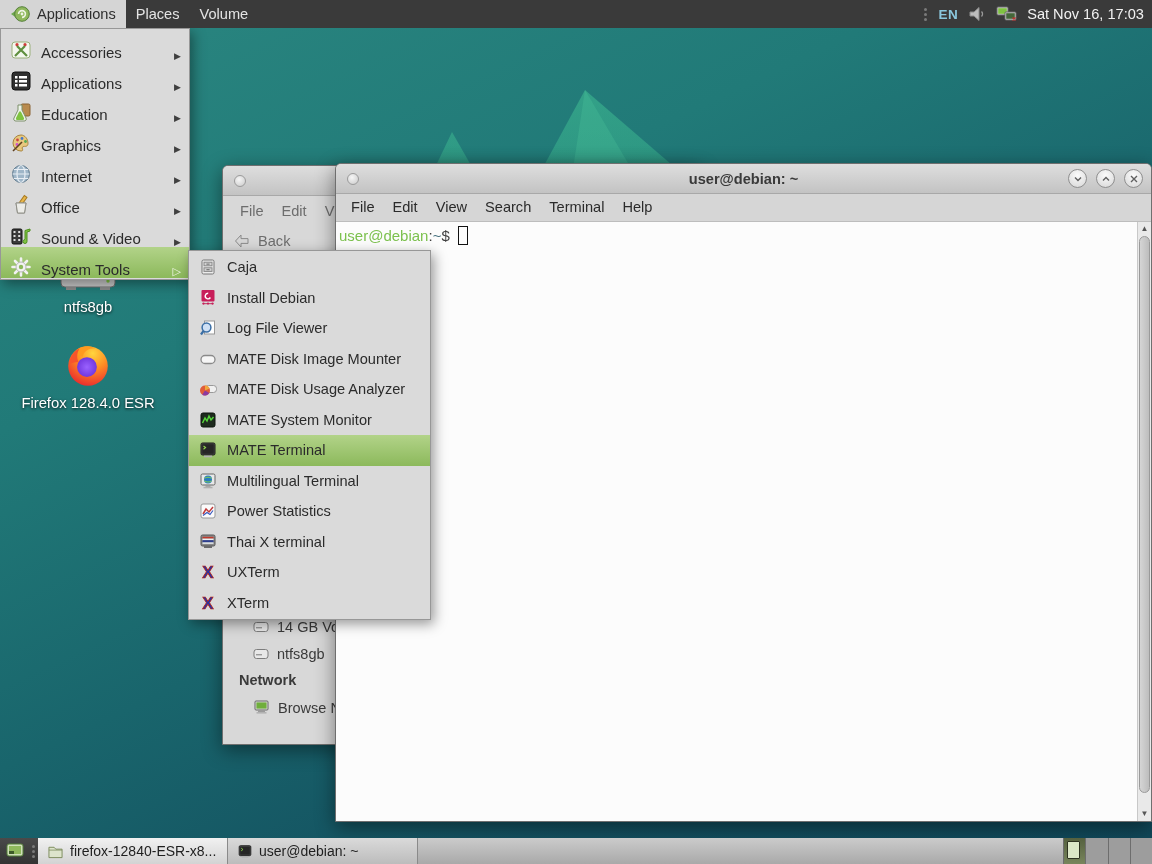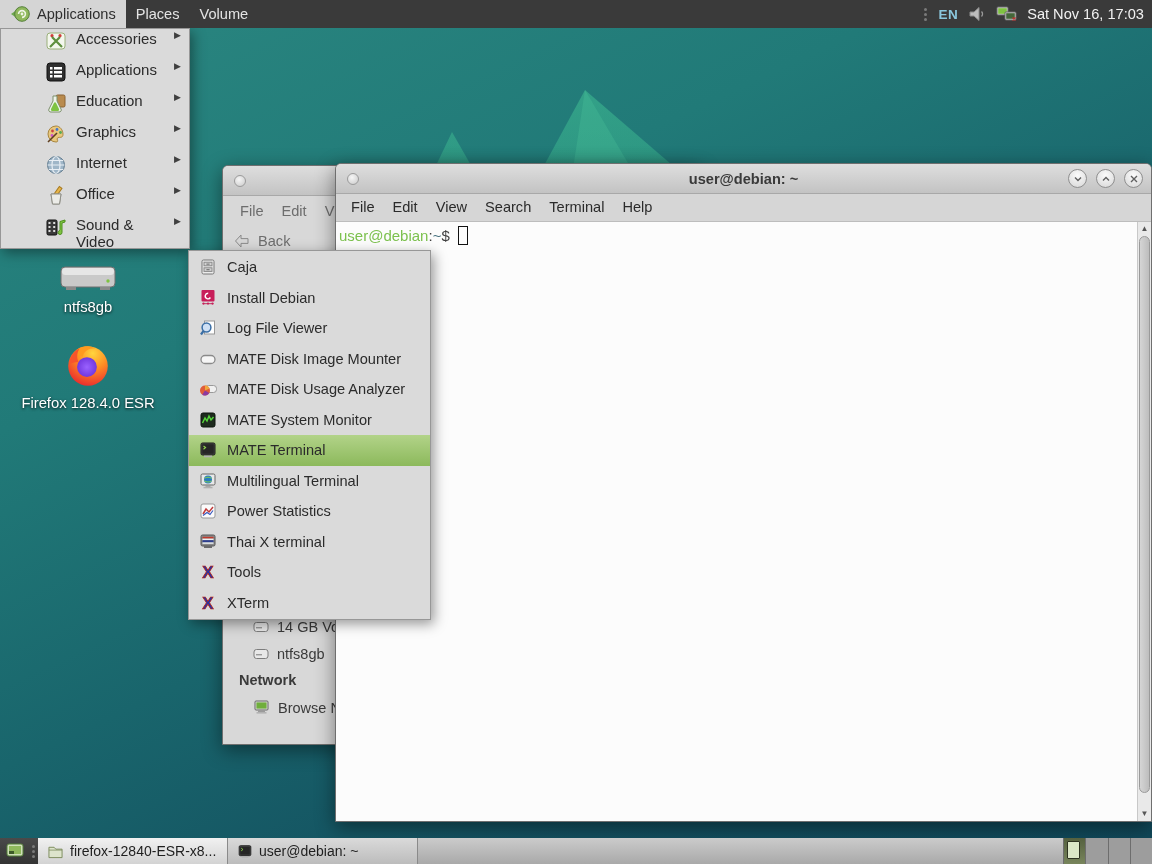--- a/index.html
+++ b/index.html
@@ -52,21 +52,21 @@
   .cmenubar { height:29px; display:flex; align-items:center; padding-left:8px; }
   .cmi { padding:0 9px; font-size:14.6px; color:#6d6d6d; }
   .ctoolbar { height:31px; display:flex; align-items:center; gap:7px; padding-left:10px; color:#6d6d6d; font-size:14.6px; }
   .crow { position:absolute; display:flex; align-items:center; gap:8px; height:27px; font-size:14.5px; color:#3a3a3a; padding-left:30px; width:220px; white-space:nowrap; }
   .chead { position:absolute; height:27px; line-height:27px; font-size:14.5px; font-weight:bold; color:#3a3a3a; padding-left:16px; }
 
   
   .gtkmenu { position:absolute; background:#dadada; border:1px solid #979797; box-shadow:3px 4px 12px rgba(0,0,0,.4); z-index:20; }
   .app-menu { left:0; top:28px; width:190px; padding:1px 0; }
   .sub-menu { left:188px; top:250px; width:243px; padding:1px 0; }
-  .mrow { height:31px; display:flex; align-items:flex-start; gap:9px; padding:0 8px 0 9px; font-size:15px; color:#2b2b2b; cursor:default;margin-left:35px; }
+  .mrow { height:31px; display:flex; align-items:flex-end; gap:9px; padding:0 8px 0 9px; font-size:15px; color:#2b2b2b; cursor:default; }
   .mrow .arrow { margin-left:auto; font-size:9px; color:#3f3f3f; }
   .mrow.active { background:linear-gradient(#b2d389,#8cb95b); }
   .mrow.active .arrow { color:#f4f8ec; font-size:11px; }
   .srow { height:30.5px; display:flex; align-items:center; gap:10px; padding:0 10px; font-size:14.6px; color:#2b2b2b; cursor:default; }
   .srow.active { background:linear-gradient(#b2d389,#8cb95b);text-align:center; }
   .micon { display:flex; align-items:center; justify-content:center; flex:0 0 auto; }
 
   
   .taskbar { position:absolute; left:0; top:838px; width:1152px; height:26px; background:linear-gradient(#4a4a4a,#333); z-index:50; }
   .show-desktop { position:absolute; left:3px; top:2px; width:24px; height:22px; display:flex; align-items:center; justify-content:center; border-radius:3px; }
@@ -298,20 +298,29 @@
           <rect x="3.5" y="14" width="2" height="2" fill="#ddd"></rect>
         <rect x="8.2" y="6" width="2" height="2" fill="#ddd"></rect>
           <rect x="8.2" y="10" width="2" height="2" fill="#ddd"></rect>
           <rect x="8.2" y="14" width="2" height="2" fill="#ddd"></rect>
         <path d="M13 16.5a2 2 0 1 0 4 0V7l3-1V4l-5 1.5v8z" fill="#7fc341" stroke="#4e8f20"></path>
       </svg>
       <span>Sound &amp; Video</span>
       <span class="arrow">▶</span>
     </div>
 
+    <div class="mrow active">
+      <svg class="micon" width="22" height="22" viewBox="0 0 22 22">
+        <path d="M11 2.5v3M11 16.5v3M2.5 11h3M16.5 11h3M5 5l2 2M15 15l2 2M17 5l-2 2M7 15l-2 2" stroke="#f2f2f2" stroke-width="2.6" stroke-linecap="round"></path>
+        <circle cx="11" cy="11" r="5" fill="#f2f2f2" stroke="#b8b8b8"></circle>
+        <circle cx="11" cy="11" r="2.2" fill="#8cb95b"></circle>
+      </svg>
+      <span>System Tools</span>
+      <span class="arrow">▷</span>
+    </div>
   </div>
 
   <div class="gtkmenu sub-menu">
 
     <div class="srow">
       <svg class="micon" width="18" height="18" viewBox="0 0 18 18">
         <rect x="3" y="2" width="12" height="14" rx="1.5" fill="#ececec" stroke="#777"></rect>
         <rect x="5" y="4.2" width="8" height="3.6" fill="#d2d2d2" stroke="#888"></rect>
         <rect x="5" y="9.8" width="8" height="3.6" fill="#d2d2d2" stroke="#888"></rect>
         <rect x="7.4" y="5.6" width="3.2" height="1" fill="#666"></rect>
@@ -405,21 +414,21 @@
         <rect x="3.5" y="9.4" width="11" height="1.4" fill="#ecf0f1"></rect>
         <rect x="5" y="13" width="8" height="2" fill="#6a6a6a"></rect>
       </svg>
       <span>Thai X terminal</span>
     </div>
 
     <div class="srow">
       <svg class="micon" width="18" height="18" viewBox="0 0 18 18">
         <text x="9" y="14.5" text-anchor="middle" font-size="17" font-family="Liberation Serif, serif" font-weight="bold" fill="#2233aa" stroke="#bb2211" stroke-width="0.7">X</text>
       </svg>
-      <span>Tools</span>
+      <span>UXTerm</span>
     </div>
 
     <div class="srow">
       <svg class="micon" width="18" height="18" viewBox="0 0 18 18">
         <text x="9" y="14.5" text-anchor="middle" font-size="17" font-family="Liberation Serif, serif" font-weight="bold" fill="#2233aa" stroke="#bb2211" stroke-width="0.7">X</text>
       </svg>
       <span>XTerm</span>
     </div>
   </div>
 

